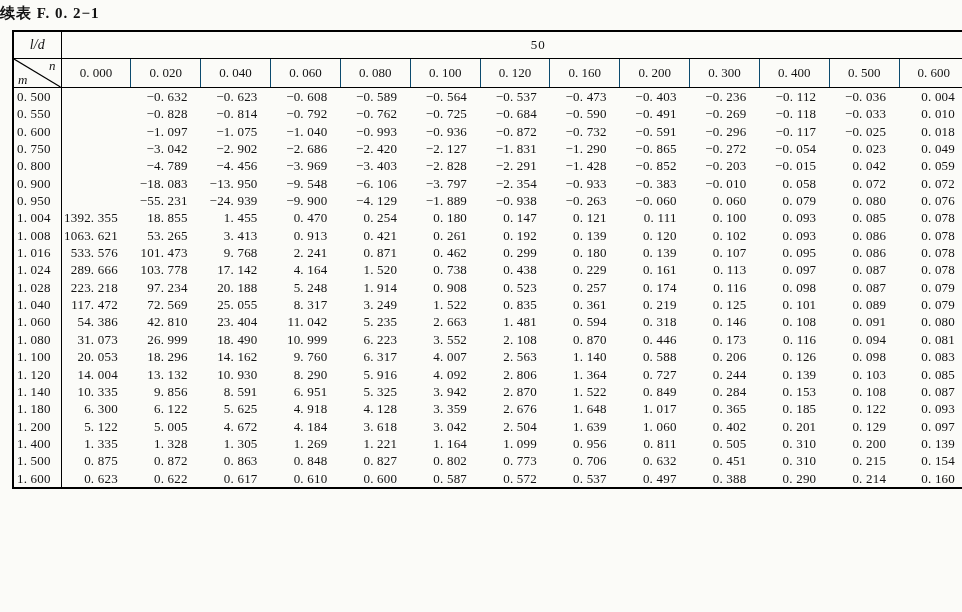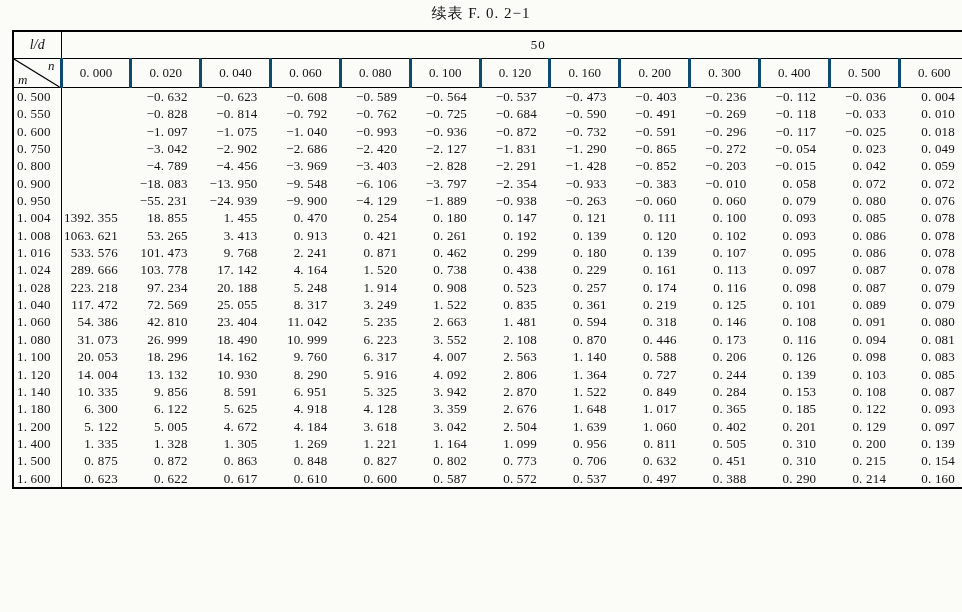--- a/index.html
+++ b/index.html
@@ -5,21 +5,21 @@
   html,body{margin:0;padding:0;}
   body{
     width:962px;height:612px;
     background:#fbfbf8;color:#131313;
     font-family:"Liberation Serif", serif;
     overflow:hidden;
   }
   .page{position:relative;width:962px;height:612px;}
   .title{
     position:absolute;top:4px;left:0;width:100%;
-    text-align:center;font-weight:normal;font-size:15px;
+    font-weight:bold;font-size:15px;
     letter-spacing:1px;
   }
   table.grid{
     position:absolute;top:30px;left:12px;width:958px;
     border-collapse:collapse;table-layout:fixed;
     border:2px solid #000;
     font-size:13px;
   }
   table.grid col.lbl{width:48px;}
   thead th{
@@ -31,21 +31,21 @@
     height:26px;font-style:italic;font-size:14px;
   }
   th.span50{border-bottom:1px solid #000;height:26px;letter-spacing:1px;padding-left:47px;}
   th.diag{
     position:relative;border-right:1px solid #000;border-bottom:1.5px solid #000;
     height:28px;padding:0;
   }
   th.diag svg{position:absolute;top:0;left:0;width:100%;height:100%;}
   th.diag .dn{position:absolute;top:-1px;right:5px;font-style:italic;font-size:13px;}
   th.diag .dm{position:absolute;bottom:-1px;left:4px;font-style:italic;font-size:13px;}
-  th.colh{border-left:3px solid #0c4a6e;border-bottom:1.5px solid #000;height:28px;}
+  th.colh{border-left:1px solid #0c4a6e;border-bottom:1.5px solid #000;height:28px;}
   th.colh:first-of-type{border-left:none;}
   tbody td{
     padding:0 13px 0 0;height:17.35px;line-height:17.35px;
     text-align:right;white-space:nowrap;overflow:visible;
     font-size:13px;letter-spacing:0.2px;
   }
   tbody td.rowlabel{
     text-align:left;padding:0 0 0 3px;
     border-right:1px solid #000;
   }

